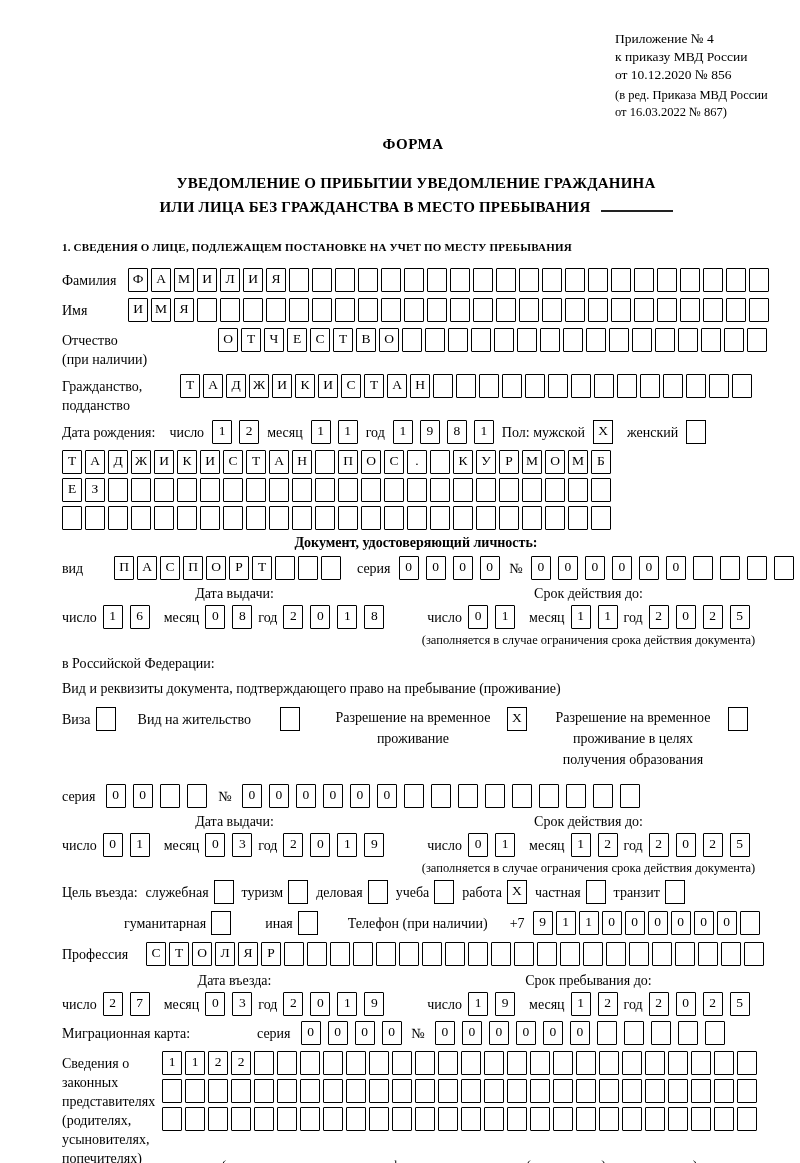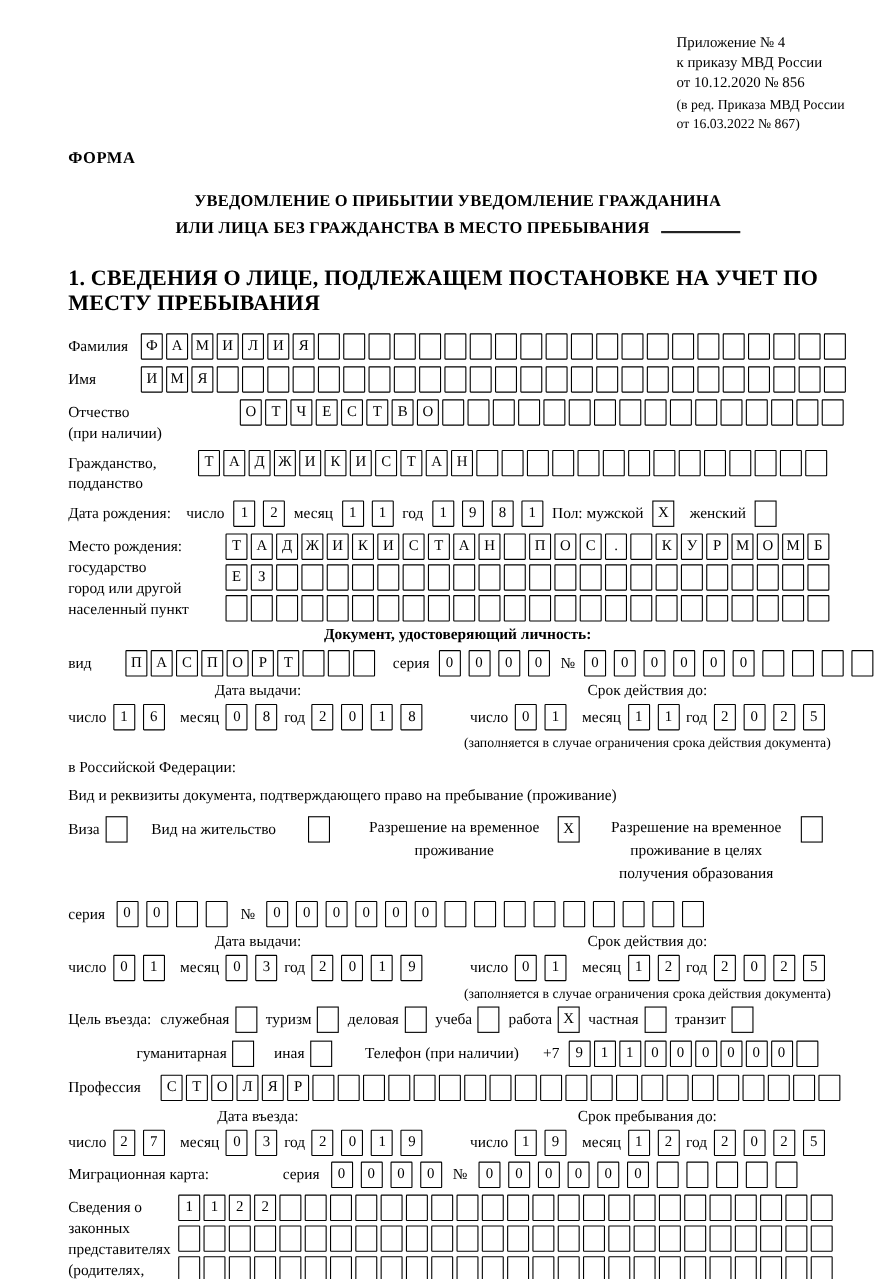--- a/index.html
+++ b/index.html
@@ -3,24 +3,24 @@
 <meta charset="utf-8">
 <style>
   html,body { margin:0; padding:0; background:#fff; }
   .page {
     position:relative; width:800px; height:1163px; box-sizing:border-box;
     padding:30px 30px 10px 62px; overflow:hidden; background:#fff; color:#000;
     font-family:"Liberation Serif","DejaVu Serif",serif; font-size:14px;
   }
   .hdr { margin-left:553px; font-size:13.5px; line-height:1.32; }
   .hdr-small { font-size:12.5px; margin-top:4px; line-height:1.32; }
-  .forma { text-align:left; font-weight:bold; font-size:15px; margin:16px 6px 0 0; letter-spacing:.5px; }
+  .forma { text-align:center; font-weight:bold; font-size:15px; margin:16px 6px 0 0; letter-spacing:.5px; }
   .title { text-align:center; font-weight:bold; font-size:15px; line-height:1.6; margin-top:18px; letter-spacing:.2px; }
   .blank-line { display:inline-block; width:72px; height:15px; border-bottom:2px solid #222; margin-left:10px; }
-  .sec { font-weight:bold; font-size:20px; margin-top:22px; margin-bottom:15px; letter-spacing:.2px; }
+  .sec { font-weight:bold; font-size:11px; margin-top:22px; margin-bottom:15px; letter-spacing:.2px; }
 
   .row { display:flex; align-items:flex-start; margin-bottom:5px; }
   .lbl { flex:none; line-height:25px; }
   .multi { line-height:19px; padding-top:3px; }
   .cells { display:flex; gap:3px; flex:none; }
   .cells.sp { gap:7px; }
   .cell {
     box-sizing:border-box; flex:none; width:20px; height:24px;
     border:1.6px solid #000; border-radius:1px; text-align:center;
     font-size:13.5px; line-height:20px; font-family:"Liberation Serif","DejaVu Serif",serif;
@@ -228,26 +228,20 @@
         <span class="cell">8</span>
         <span class="cell">1</span>
       </span>
     <span class="lbl ml8 mr8">Пол: мужской</span>
     <span class="cbx">X</span>
     <span class="lbl ml14 mr8">женский</span>
     <span class="cbx"></span>
   </div>
 
   <div class="row" style="margin-top:2px;">
-    <span class="lbl multi w143">
-      <div>Место рождения:</div>
-      <div>государство</div>
-      <div>город или другой</div>
-      <div>населенный пункт</div>
-    </span>
     <span class="stack">
       <span class="cells">
           <span class="cell">Т</span>
           <span class="cell">А</span>
           <span class="cell">Д</span>
           <span class="cell">Ж</span>
           <span class="cell">И</span>
           <span class="cell">К</span>
           <span class="cell">И</span>
           <span class="cell">С</span>
@@ -546,21 +540,21 @@
       <span class="lbl">транзит</span>
       <span class="cbx"></span>
     </span>
   </div>
 
   <div class="purpose" style="margin-left:62px;">
     <span class="pair">
       <span class="lbl">гуманитарная</span>
       <span class="cbx"></span>
     </span>
-    <span class="pair" style="margin-left:10px;text-align:center;">
+    <span class="pair" style="margin-left:26px;text-align:center;">
       <span class="lbl">иная</span>
       <span class="cbx"></span>
     </span>
     <span class="lbl" style="margin-left:22px;">Телефон (при наличии)</span>
     <span class="lbl" style="margin-left:14px;">+7</span>
     <span class="cells">
         <span class="cell">9</span>
         <span class="cell">1</span>
         <span class="cell">1</span>
         <span class="cell">0</span>

